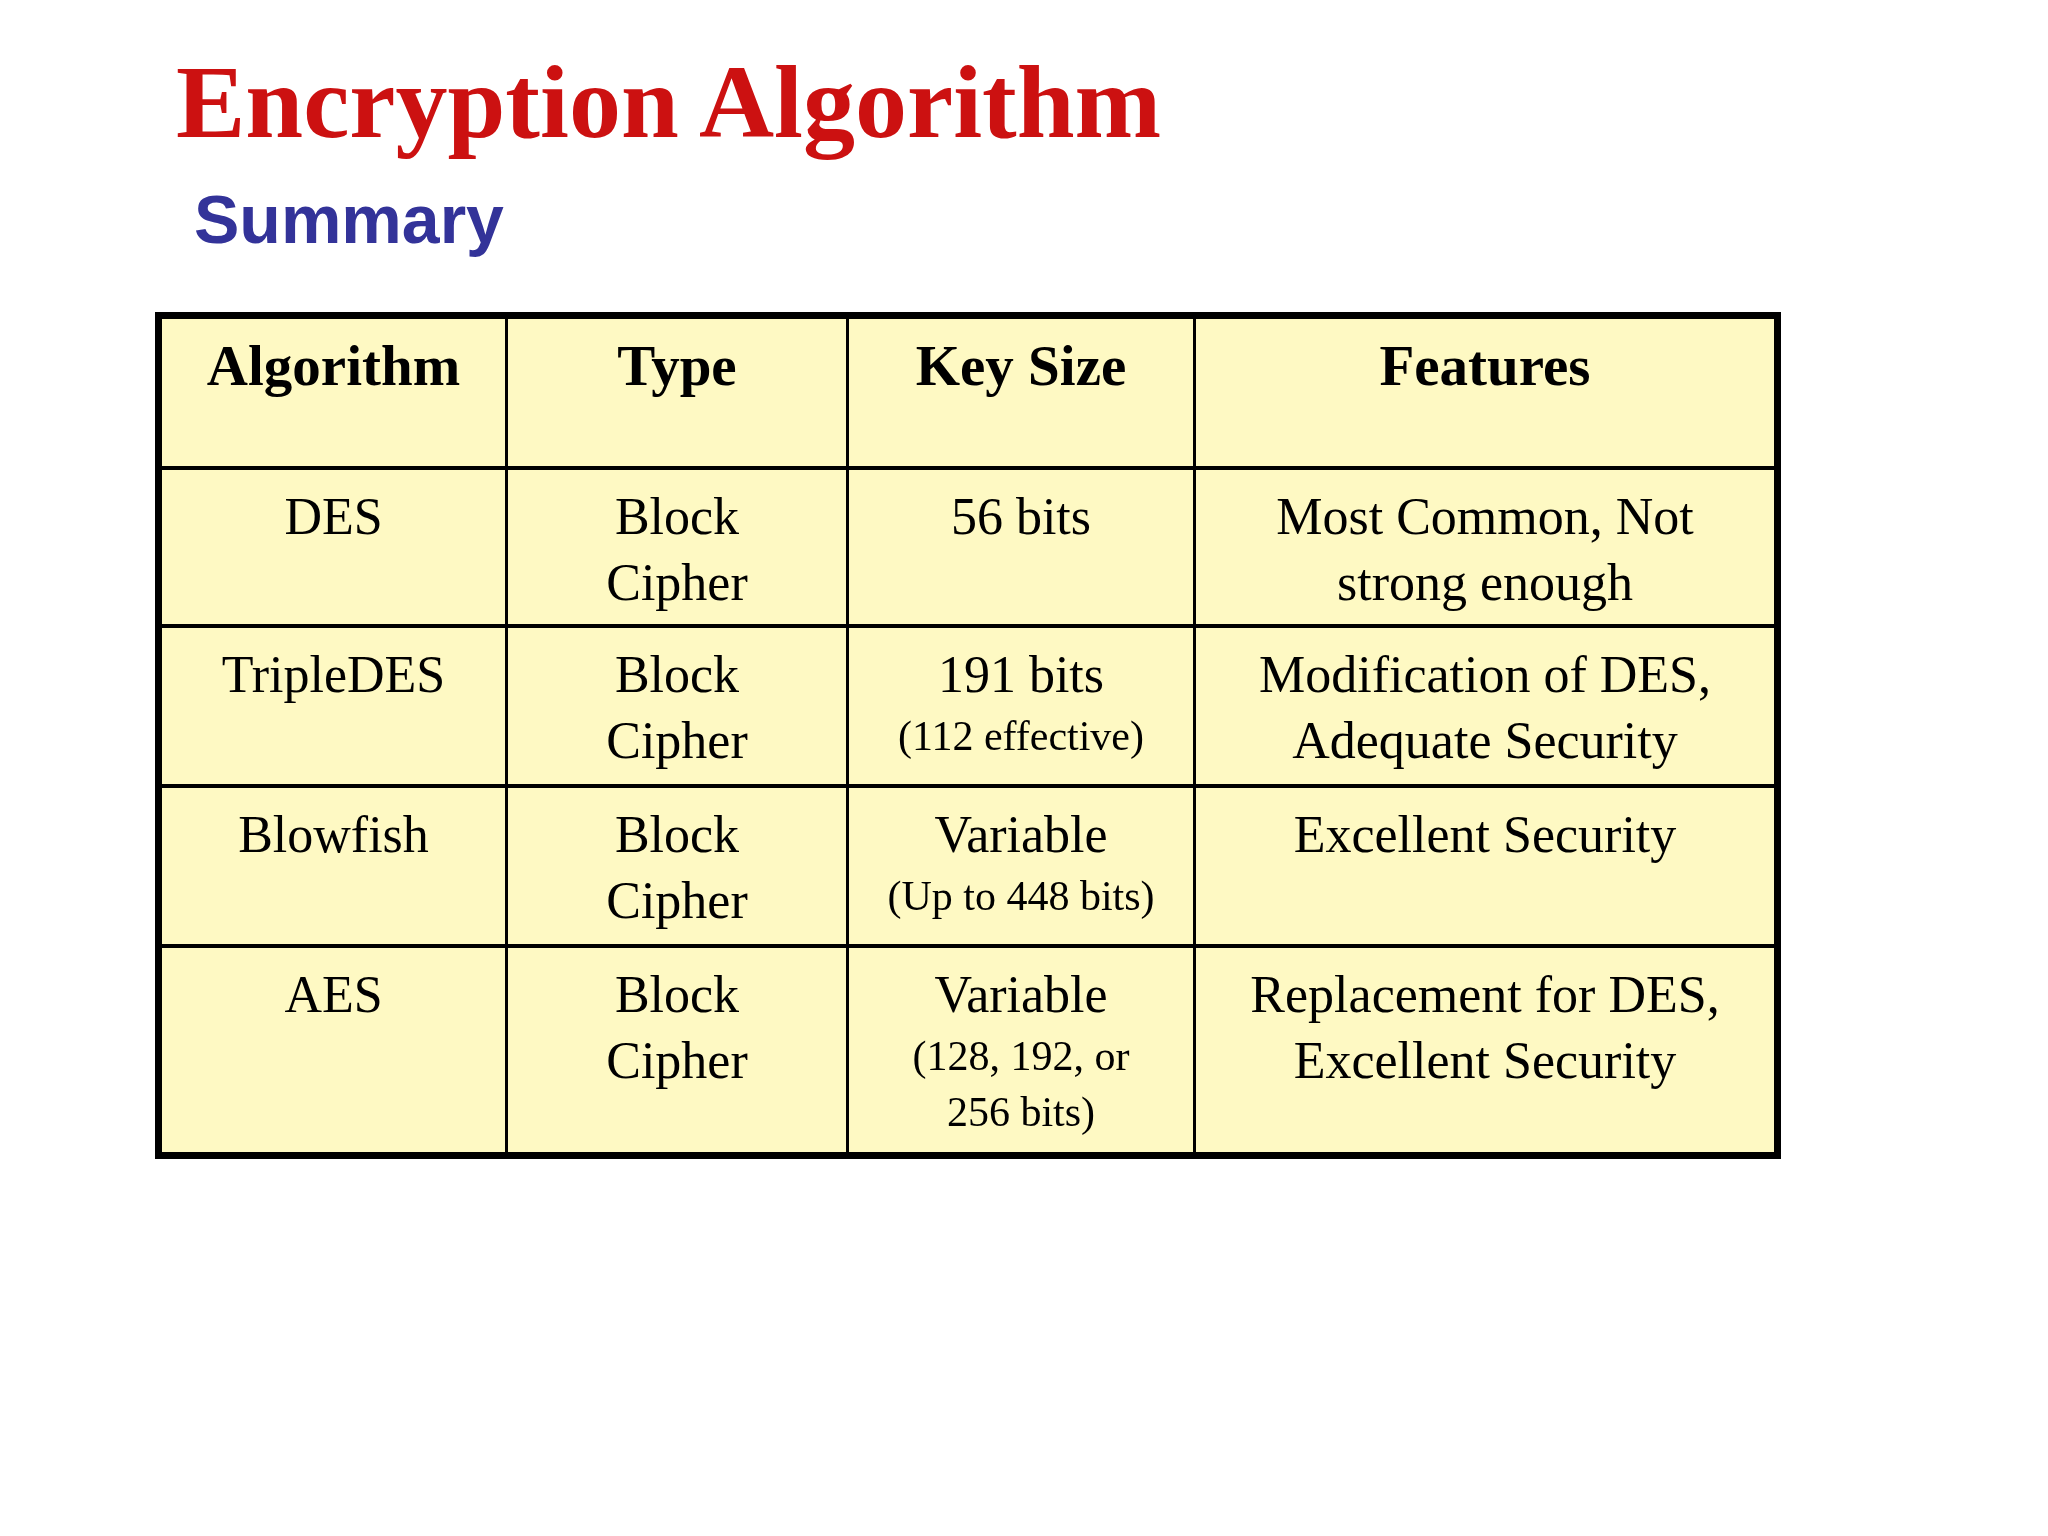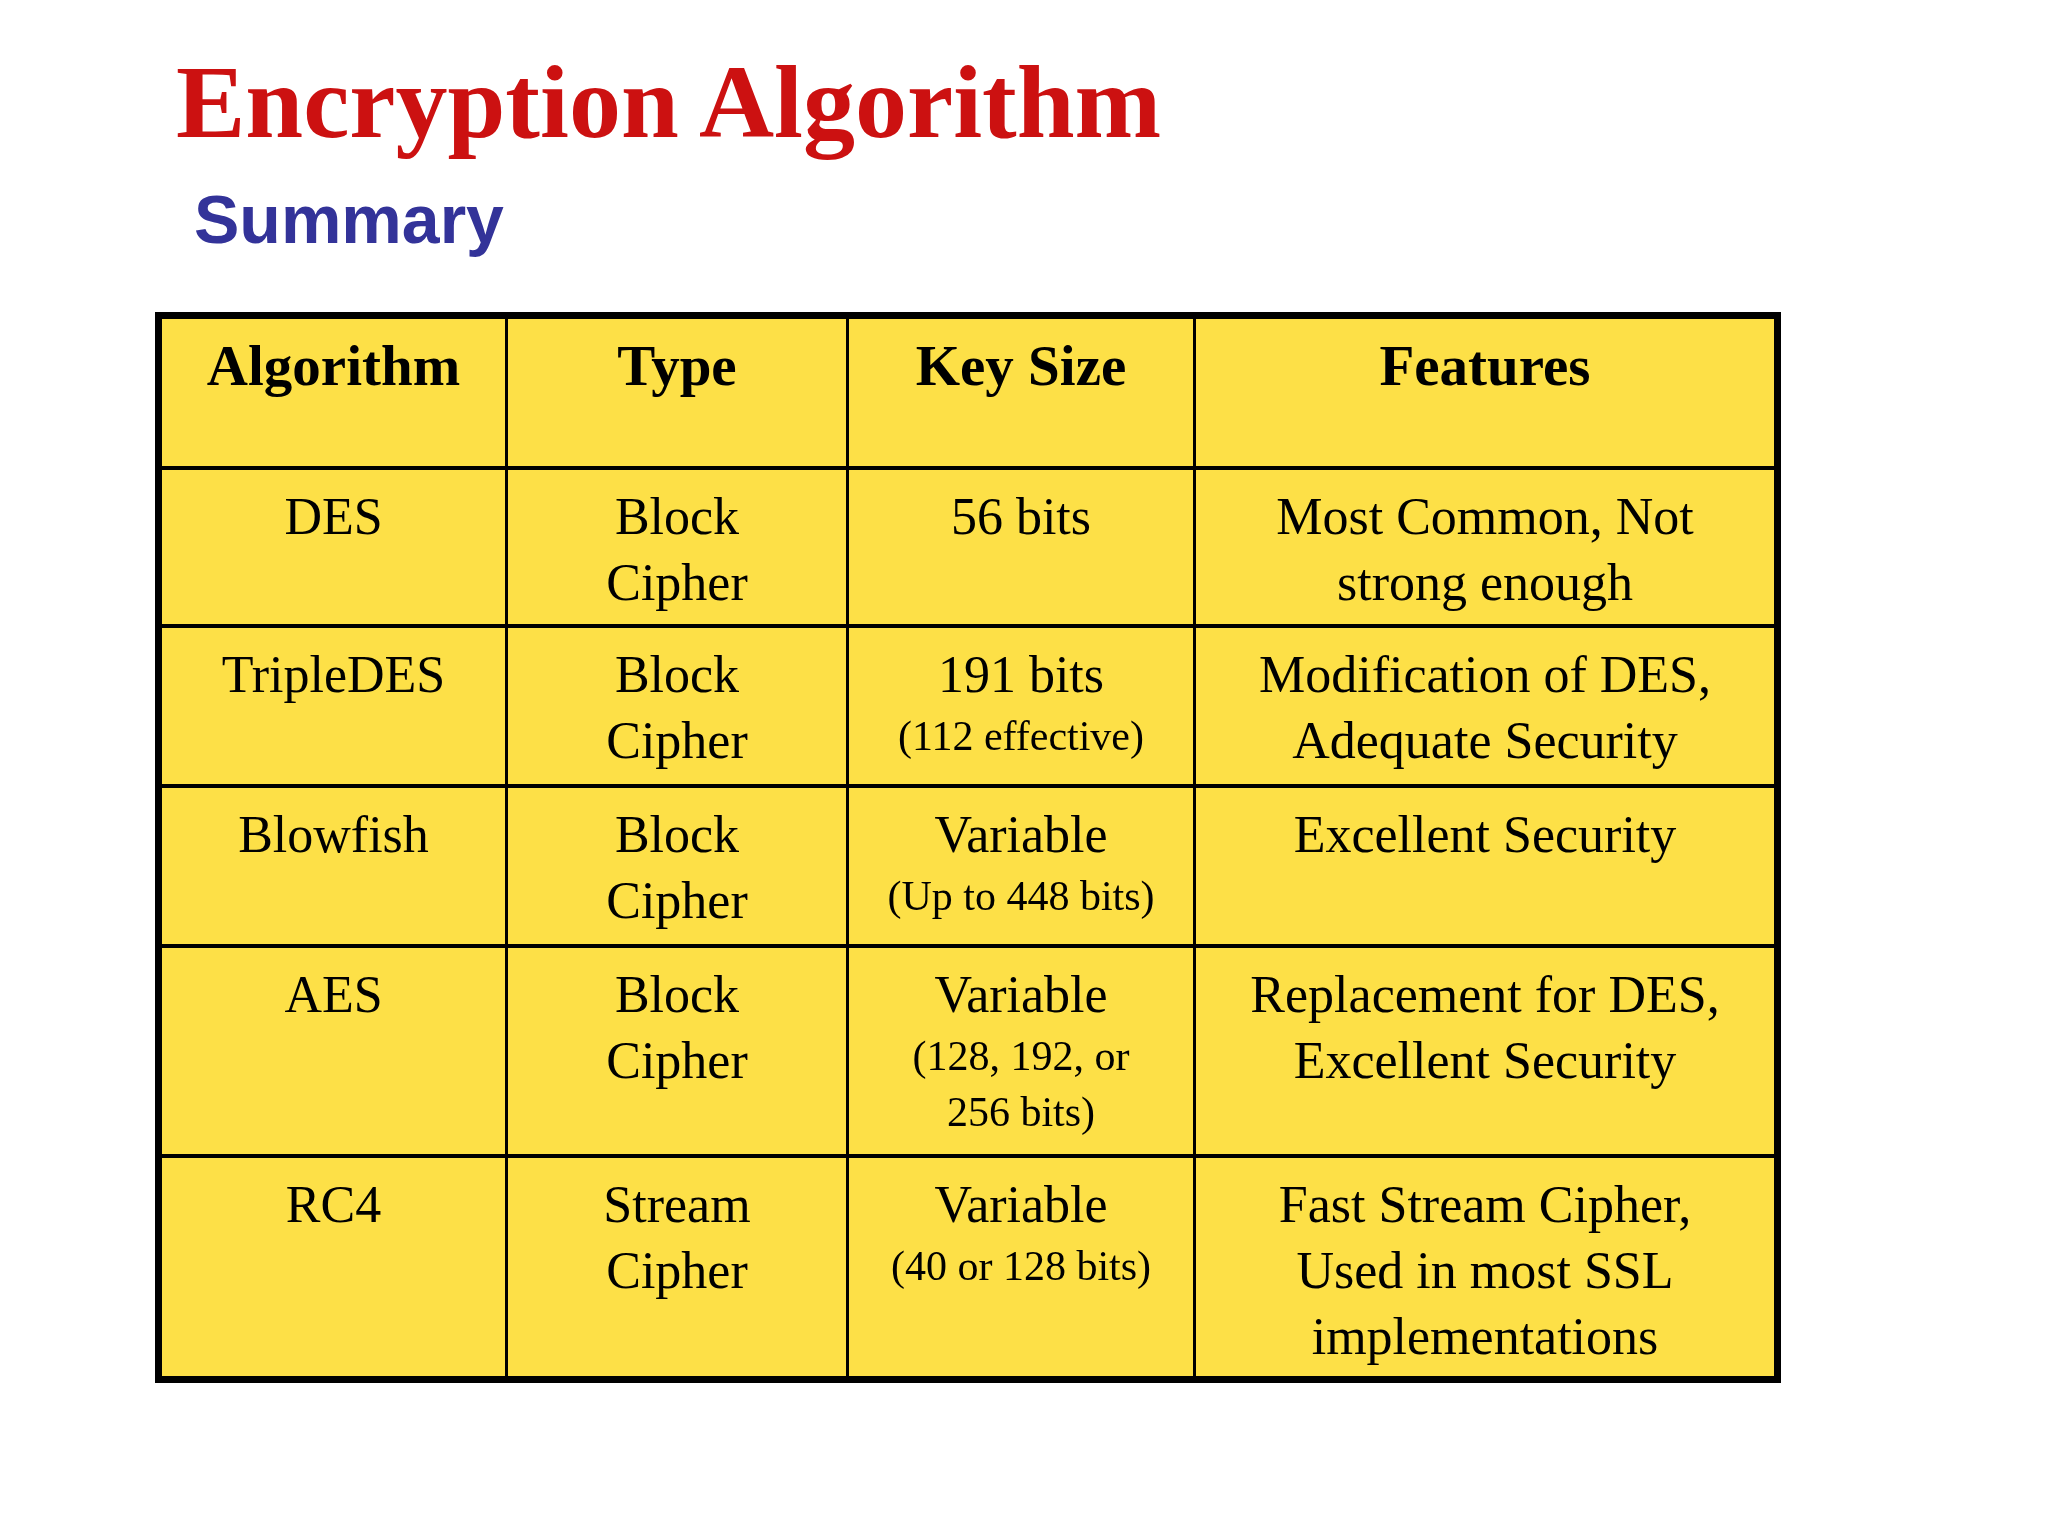--- a/index.html
+++ b/index.html
@@ -41,21 +41,21 @@
     white-space: nowrap;
   }
   table.summary-table {
     position: absolute;
     left: 155px;
     top: 312px;
     width: 1619px;
     border-collapse: collapse;
     table-layout: fixed;
     border: 7px solid #000000;
-    background: #fde047;
+    background: #fef9c3;
   }
   table.summary-table th,
   table.summary-table td {
     border-left: 3px solid #000000;
     border-right: 3px solid #000000;
     border-top: 4px solid #000000;
     border-bottom: 4px solid #000000;
     vertical-align: top;
     text-align: center;
     padding: 14px 8px 6px 8px;
@@ -151,28 +151,16 @@
         <td class="multiline">Block
 Cipher</td>
         <td>
           <div>Variable</div>
           <div class="key-note">(128, 192, or
 256 bits)</div>
         </td>
         <td class="multiline">Replacement for DES,
 Excellent Security</td>
       </tr>
-      <tr class="r-rc4">
-        <td>RC4</td>
-        <td class="multiline">Stream
-Cipher</td>
-        <td>
-          <div>Variable</div>
-          <div class="key-note">(40 or 128 bits)</div>
-        </td>
-        <td class="multiline">Fast Stream Cipher,
-Used in most SSL
-implementations</td>
-      </tr>
     </tbody>
   </table>
 
 </div>
 
 </body></html>

